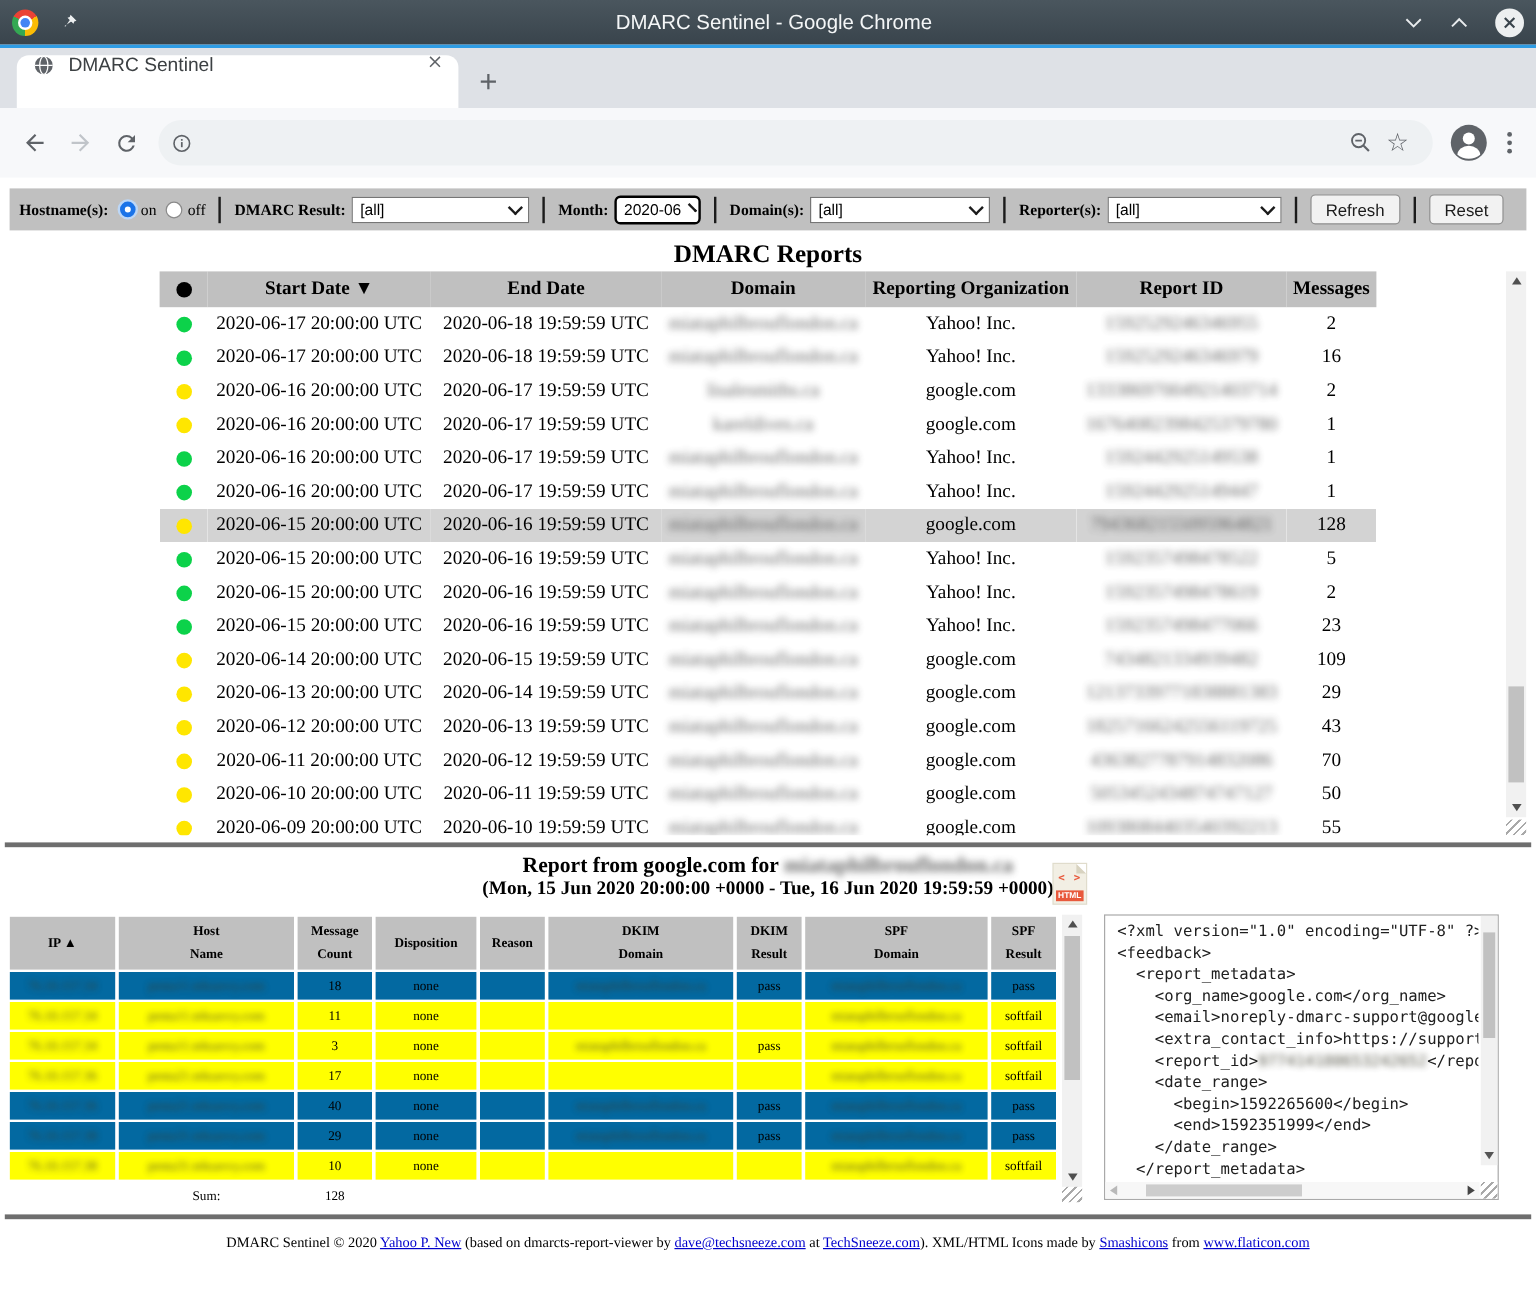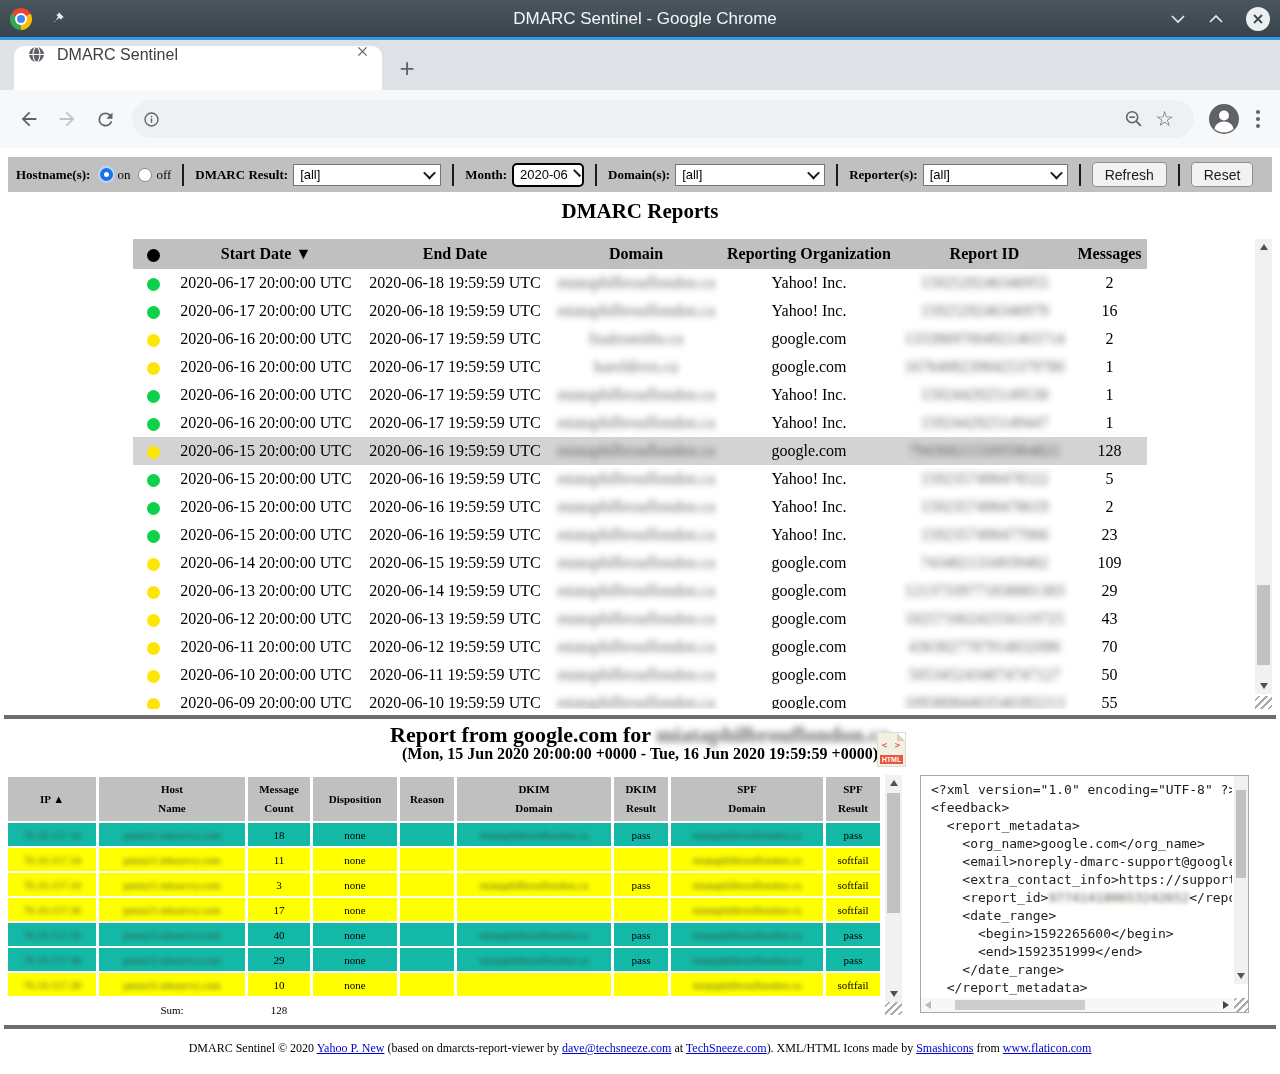--- a/index.html
+++ b/index.html
@@ -43,21 +43,21 @@
   .radio.checked{width:5px;height:5px;border:4.5px solid #1a73e8;box-shadow:0 0 0 2px #bcd7f7;margin-left:10px;}
   .sel{height:22px;border:1px solid #767676;background:#fff;font:13px "Liberation Sans",sans-serif;
     display:inline-flex;align-items:center;justify-content:space-between;padding:0 6px;margin-left:5px;
     box-sizing:border-box;}
   .sel .chev{width:7px;height:7px;border-left:2px solid #1b1b1b;border-bottom:2px solid #1b1b1b;
     transform:rotate(-45deg) translate(1px,-1px);margin-left:8px;}
   .sel.focused{border:2px solid #000;border-radius:5px;height:24px;}
   .btn{height:25px;padding:0 12px;background:#f2f2f2;border:1px solid #8f8f8f;border-radius:4px;
     font:14px "Liberation Sans",sans-serif;color:#1b1b1b;}
   
-  h1.reports-title{text-align:center;font-size:21px;margin:7px 0 15px;font-weight:bold;color:#000;}
+  h1.reports-title{text-align:center;font-size:21px;margin:7px 0 2px;font-weight:bold;color:#000;}
   .reports-wrap{position:relative;margin:0 8px;height:470px;overflow:hidden;}
   table.reports{border-collapse:collapse;margin:0 auto;width:1014px;font-size:16px;table-layout:fixed;}
   table.reports th{background:#c0c0c0;height:30px;font-weight:bold;text-align:center;padding:0;}
   table.reports td{height:28px;text-align:center;padding:0;overflow:hidden;white-space:nowrap;}
   tr.selected td{background:#d3d3d3;}
   .dot{width:13px;height:13px;border-radius:50%;display:inline-block;vertical-align:middle;}
   .dot.black{background:#000;}
   .dot.green{background:#0cd24a;}
   .dot.yellow{background:#ffe600;}
   .blur{filter:blur(3px);opacity:.8;color:#444;}
@@ -68,41 +68,41 @@
   .tri-up{width:0;height:0;border-left:4px solid transparent;border-right:4px solid transparent;border-bottom:6px solid #505050;}
   .tri-down{width:0;height:0;border-left:4px solid transparent;border-right:4px solid transparent;border-top:6px solid #505050;}
   .tri-left{width:0;height:0;border-top:4px solid transparent;border-bottom:4px solid transparent;border-right:6px solid #b9b9b9;}
   .tri-right{width:0;height:0;border-top:4px solid transparent;border-bottom:4px solid transparent;border-left:6px solid #444;}
   .sb-thumb{position:absolute;left:2px;right:2px;background:#c1c1c1;}
   .grip{position:absolute;width:17px;height:13px;
     background:repeating-linear-gradient(-45deg,transparent 0 2px,#a9a9a9 2px 3.5px,transparent 3.5px 5px);}
   .divider{border:none;height:4px;background:#6e6e6e;margin:6px 4px;}
   
   .detail-head{position:relative;text-align:center;margin:6px 0 12px;font-weight:bold;line-height:19px;}
-  .detail-head .l1{font-size:22px;}
+  .detail-head .l1{font-size:18px;}
   .detail-head .l2,.detail-head .l3{font-size:16px;}
   .html-icon{position:absolute;left:878px;top:8px;width:27px;height:33px;background:#f2efe4;
     box-shadow:0 0 0 1px #e0dccc;}
   .html-icon .fold{position:absolute;top:0;right:0;width:0;height:0;
     border-left:8px solid transparent;border-top:8px solid #fff;}
   .html-icon .fold::after{content:"";position:absolute;left:-8px;top:-8px;width:0;height:0;
     border-left:8px solid #d8d3c0;border-top:8px solid transparent;transform:translate(0,0);}
   .html-icon .code{position:absolute;top:7px;left:0;right:0;text-align:center;color:#e8593c;
     font:bold 9px "DejaVu Sans Mono",monospace;letter-spacing:1px;}
   .html-icon .tag{position:absolute;bottom:2px;left:2px;right:2px;background:#e8593c;color:#fff;
     font:bold 7px "Liberation Sans",sans-serif;text-align:center;padding:1px 0;}
   
   .bottom{display:flex;margin:0 8px;height:240px;}
   .records-panel{position:relative;width:894px;height:240px;overflow:hidden;flex:0 0 auto;}
   table.records{border-collapse:separate;border-spacing:3px 2px;font-size:11px;table-layout:fixed;
     width:876px;margin-left:-3px;}
   table.records th{background:#c0c0c0;font-weight:bold;text-align:center;white-space:pre-line;
     padding:2px 2px;height:40px;line-height:19px;}
   table.records td{height:23px;text-align:center;padding:0 2px;overflow:hidden;white-space:nowrap;}
-  td.green{background:#14b8a6;}
+  td.green{background:#0369a1;}
   td.yellow{background:#ffff00;}
   td.plain{background:#fff;}
   .xml-panel{position:relative;width:329px;height:238px;border:1px solid #a9a9a9;background:#fff;
     box-sizing:border-box;margin-left:18px;overflow:hidden;
     font:13px/18px "DejaVu Sans Mono",monospace;color:#202020;}
   .xml-lines{position:absolute;top:5px;left:10px;right:16px;bottom:15px;overflow:hidden;white-space:pre;}
   .hscroll{position:absolute;left:0;right:15px;bottom:0;height:14px;background:#f7f7f7;}
   .hthumb{position:absolute;top:2px;bottom:2px;background:#cdcdcd;}
   
   .footer{text-align:center;font-size:12px;padding:6px 0 0;color:#000;}

